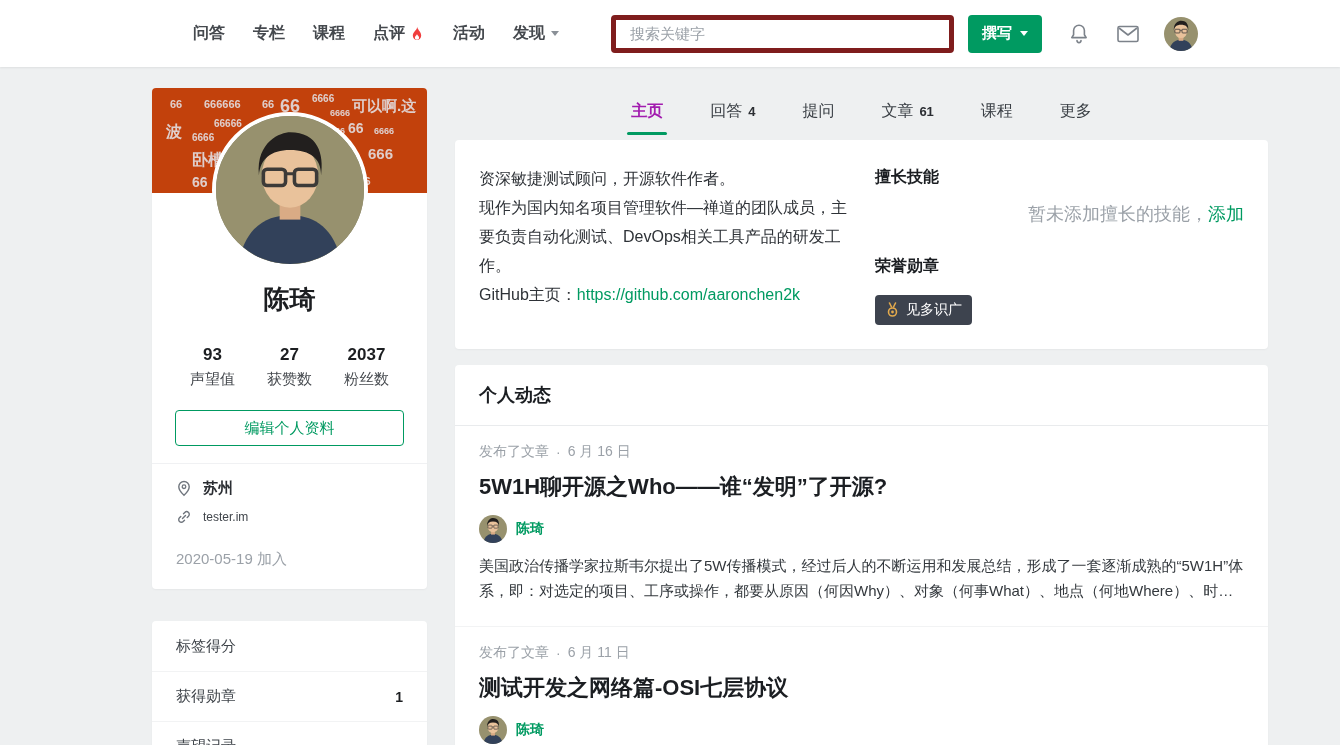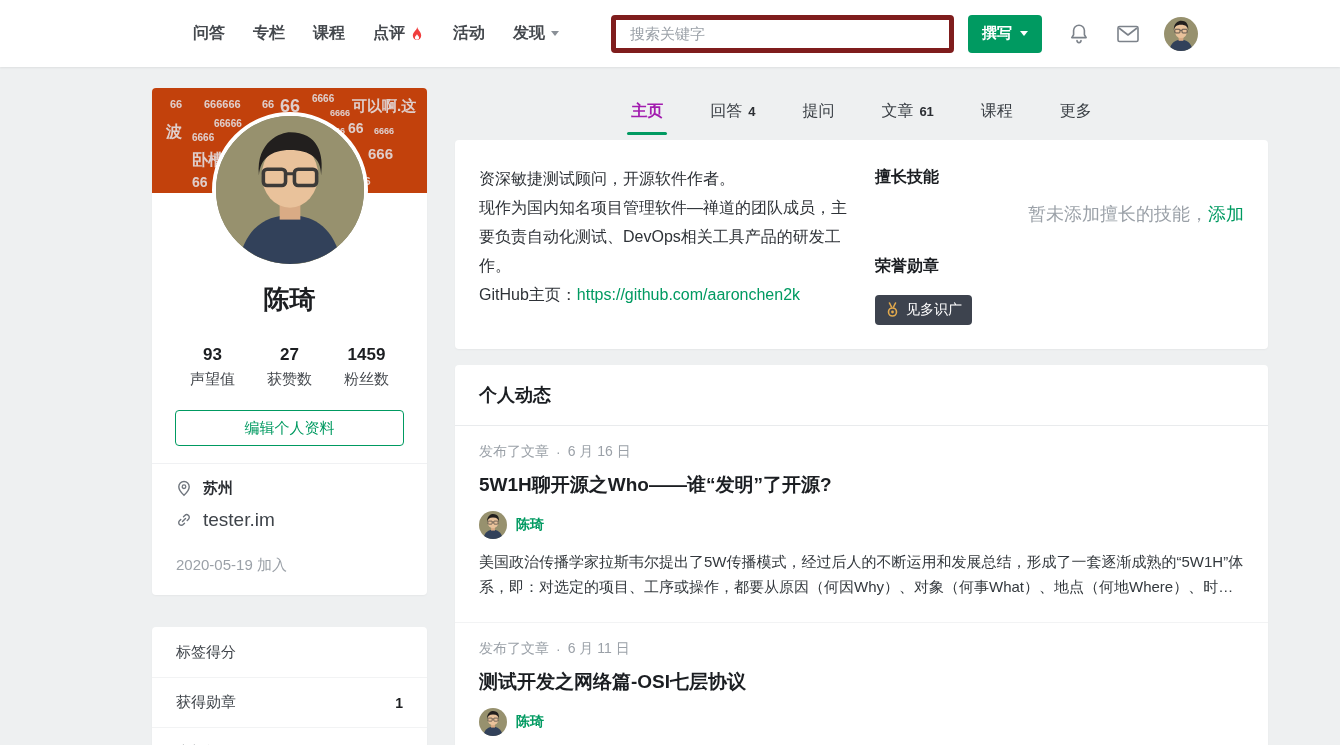--- a/index.html
+++ b/index.html
@@ -63,21 +63,21 @@
   .profile-name { text-align:center; font-size:26px; font-weight:bold; color:#1c1e21; margin-top:14px; }
   .stats { display:flex; justify-content:space-between; padding:0 38px; margin-top:28px; }
   .stat { text-align:center; cursor:pointer; }
   .stat-value { font-size:17px; font-weight:bold; color:#1c1e21; }
   .stat-label { font-size:15px; color:#45494e; margin-top:5px; }
   .edit-btn { display:block; width:229px; margin:21px auto 0; height:36px; background:#fff;
               border:1px solid #009a61; border-radius:4px; color:#009a61; font-size:15px; cursor:pointer; }
   .info-block { margin-top:17px; border-top:1px solid #f0f1f3; padding:15px 24px 0; }
   .info-row { display:flex; align-items:center; gap:11px; margin-bottom:11px; }
   .info-row .loc-text { font-size:15px; font-weight:bold; color:#2b2e33; }
-  .info-row a { font-size:19px; color:#3f444a; text-decoration:none; }
+  .info-row a { font-size:12px; color:#3f444a; text-decoration:none; }
   .joined { padding:14px 24px 20px; font-size:15px; color:#9ba1a8; }
   .menu-card { margin-top:32px; }
   .menu-row { display:flex; justify-content:space-between; align-items:center; height:50px;
               padding:0 24px; font-size:15px; color:#3f444a; cursor:pointer; border-top:1px solid #f2f3f4; }
   .menu-row:first-child { border-top:none; }
   .menu-count { font-weight:bold; color:#1c1e21; font-size:14px; }
   .menu-count:empty { display:none; }
 
   
   .content { flex:1; min-width:0; }
@@ -102,21 +102,21 @@
   .honors-title { margin-top:30px !important; }
   .honor-badge { display:inline-flex; align-items:center; gap:6px; background:#3d434e; color:#fff;
                  font-size:14px; border-radius:4px; padding:6px 10px; margin-top:4px; cursor:pointer;justify-content:space-between; }
 
   .feed-card { margin-top:16px; }
   .feed-header { font-size:18px; font-weight:bold; color:#1b1e22; padding:18px 24px;
                  border-bottom:1px solid #e9ebed; }
   .feed-item { padding:17px 24px 23px; }
   .feed-item + .feed-item { border-top:1px solid #f2f3f4; }
   .feed-meta { font-size:14px; color:#9ba1a8; display:flex; align-items:center; gap:7px; }
-  .feed-title { font-size:19px; font-weight:bold; color:#1b1e22; margin-top:11px; cursor:pointer; }
+  .feed-title { font-size:22px; font-weight:bold; color:#1b1e22; margin-top:11px; cursor:pointer; }
   .feed-author { display:flex; align-items:center; gap:9px; margin-top:13px; }
   .feed-avatar { width:28px; height:28px; border-radius:50%; overflow:hidden; flex:none; cursor:pointer; }
   .feed-author-name { font-size:14px; font-weight:bold; color:#009a61; cursor:pointer; }
   .feed-excerpt { margin-top:10px; font-size:15px; line-height:25px; color:#33383d;
                   display:-webkit-box; -webkit-line-clamp:2; -webkit-box-orient:vertical; overflow:hidden; }
 </style>
 </head>
 <body>
 
 <header class="topbar">
@@ -222,21 +222,21 @@
       <div class="stats">
         <div class="stat">
           <div class="stat-value">93</div>
           <div class="stat-label">声望值</div>
         </div>
         <div class="stat">
           <div class="stat-value">27</div>
           <div class="stat-label">获赞数</div>
         </div>
         <div class="stat">
-          <div class="stat-value">1459</div>
+          <div class="stat-value">2037</div>
           <div class="stat-label">粉丝数</div>
         </div>
       </div>
       <button class="edit-btn">编辑个人资料</button>
       <div class="info-block">
         <div class="info-row">
           <svg width="16" height="17" viewBox="0 0 16 17">
               <path d="M8 1.5a5.2 5.2 0 0 0-5.2 5.2C2.8 10.4 8 15.2 8 15.2s5.2-4.8 5.2-8.5A5.2 5.2 0 0 0 8 1.5z" fill="none" stroke="#6f757d" stroke-width="1.4"></path>
               <circle cx="8" cy="6.7" r="1.8" fill="none" stroke="#6f757d" stroke-width="1.3"></circle>
             </svg>

